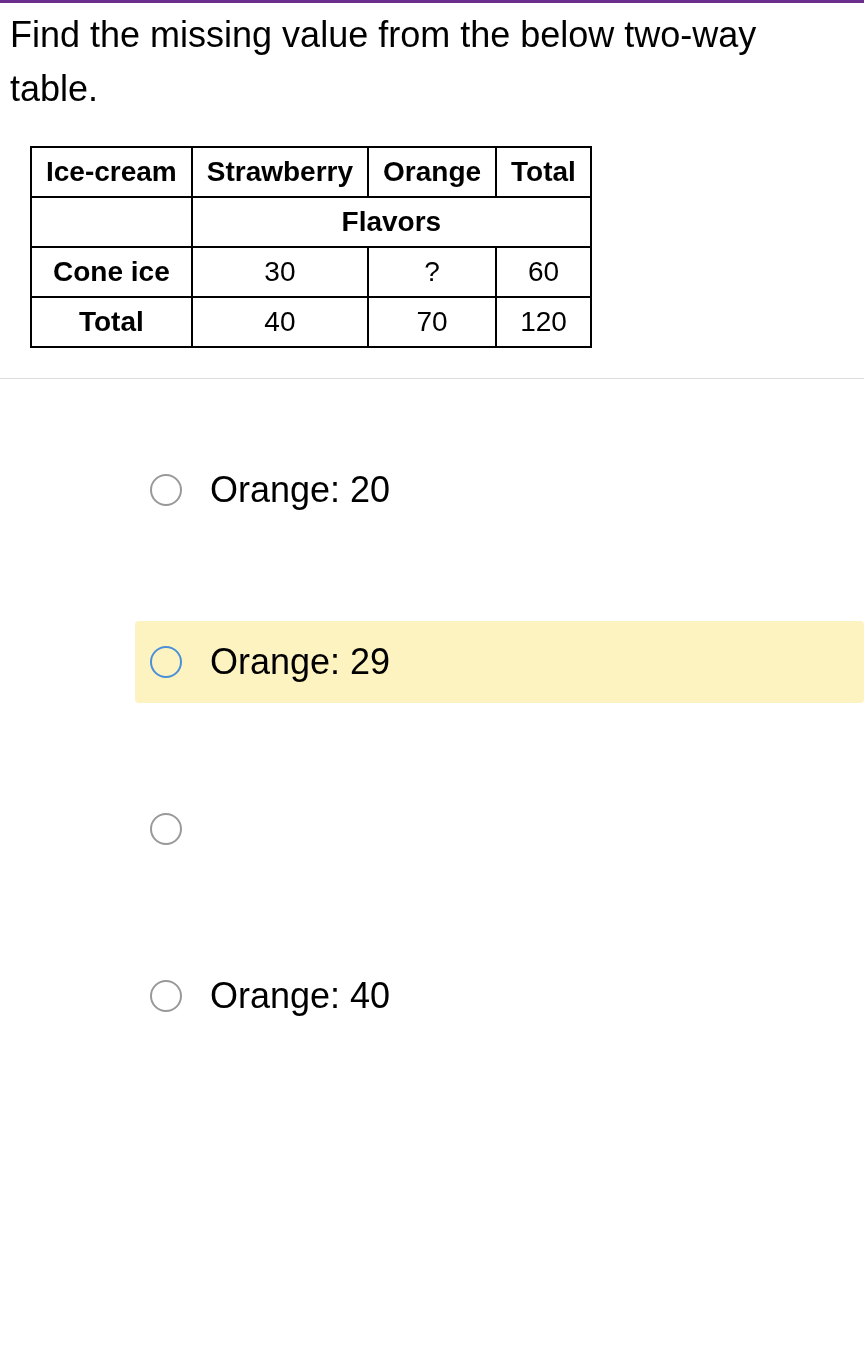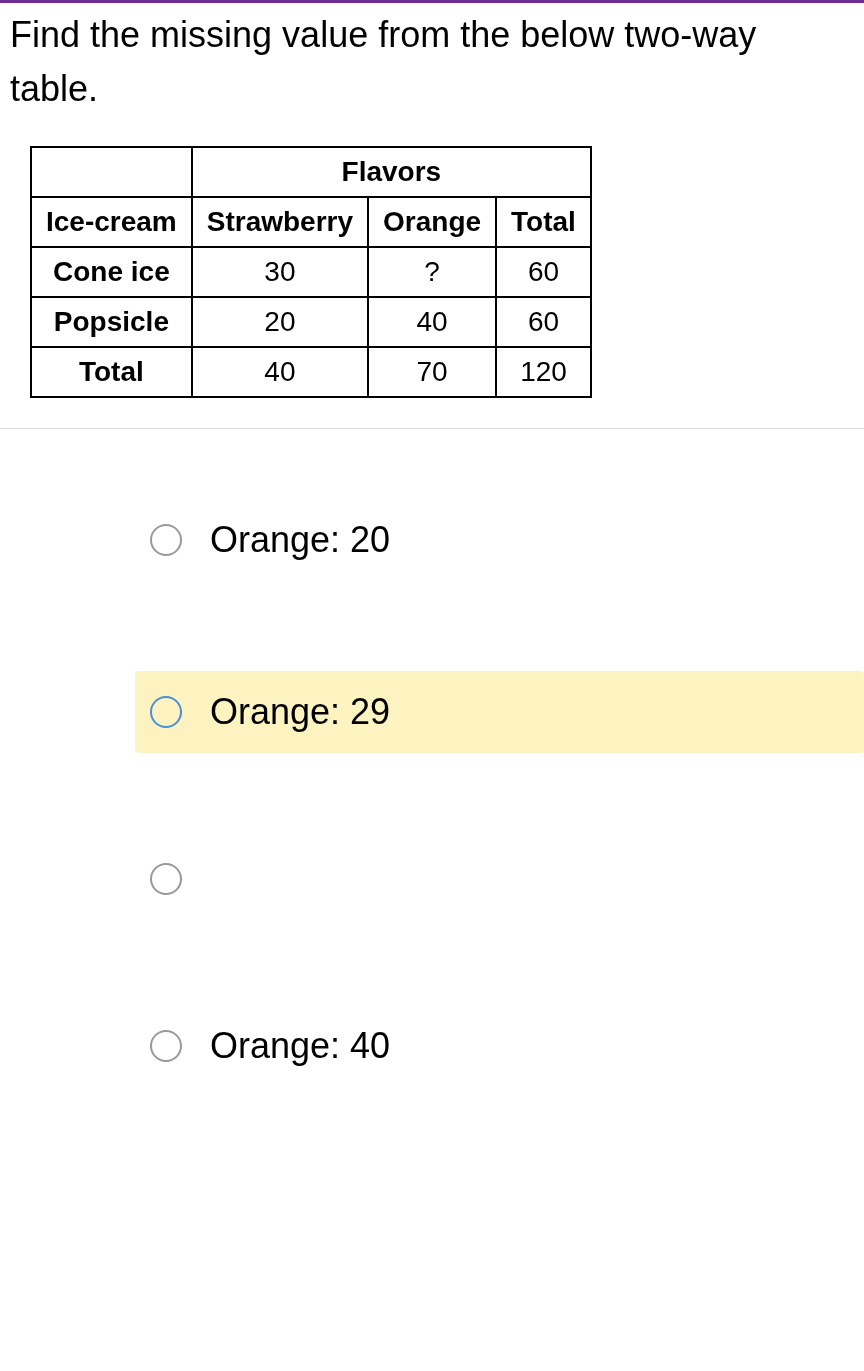--- a/index.html
+++ b/index.html
@@ -77,39 +77,33 @@
   </style>
 </head>
 <body>
 
 <div class="question-text">Find the missing value from the below two-way table.</div>
 
 <div class="table-wrap">
   <table>
     <tbody>
         <tr>
-      <th></th>
-      <th colspan="3" class="header-flavors">Flavors</th>
-    </tr>
-    <tr>
       <th class="sub-header">Ice-cream</th>
       <th class="sub-header">Strawberry</th>
       <th class="sub-header">Orange</th>
       <th class="sub-header">Total</th>
     </tr>
     <tr>
+      <th></th>
+      <th colspan="3" class="header-flavors">Flavors</th>
+    </tr>
+    <tr>
       <th class="sub-header">Cone ice</th>
       <td>30</td>
       <td>?</td>
-      <td>60</td>
-    </tr>
-    <tr>
-      <th class="sub-header">Popsicle</th>
-      <td>20</td>
-      <td>40</td>
       <td>60</td>
     </tr>
     <tr>
       <th class="sub-header">Total</th>
       <td>40</td>
       <td>70</td>
       <td>120</td>
     </tr>
   </tbody>
     </table>

